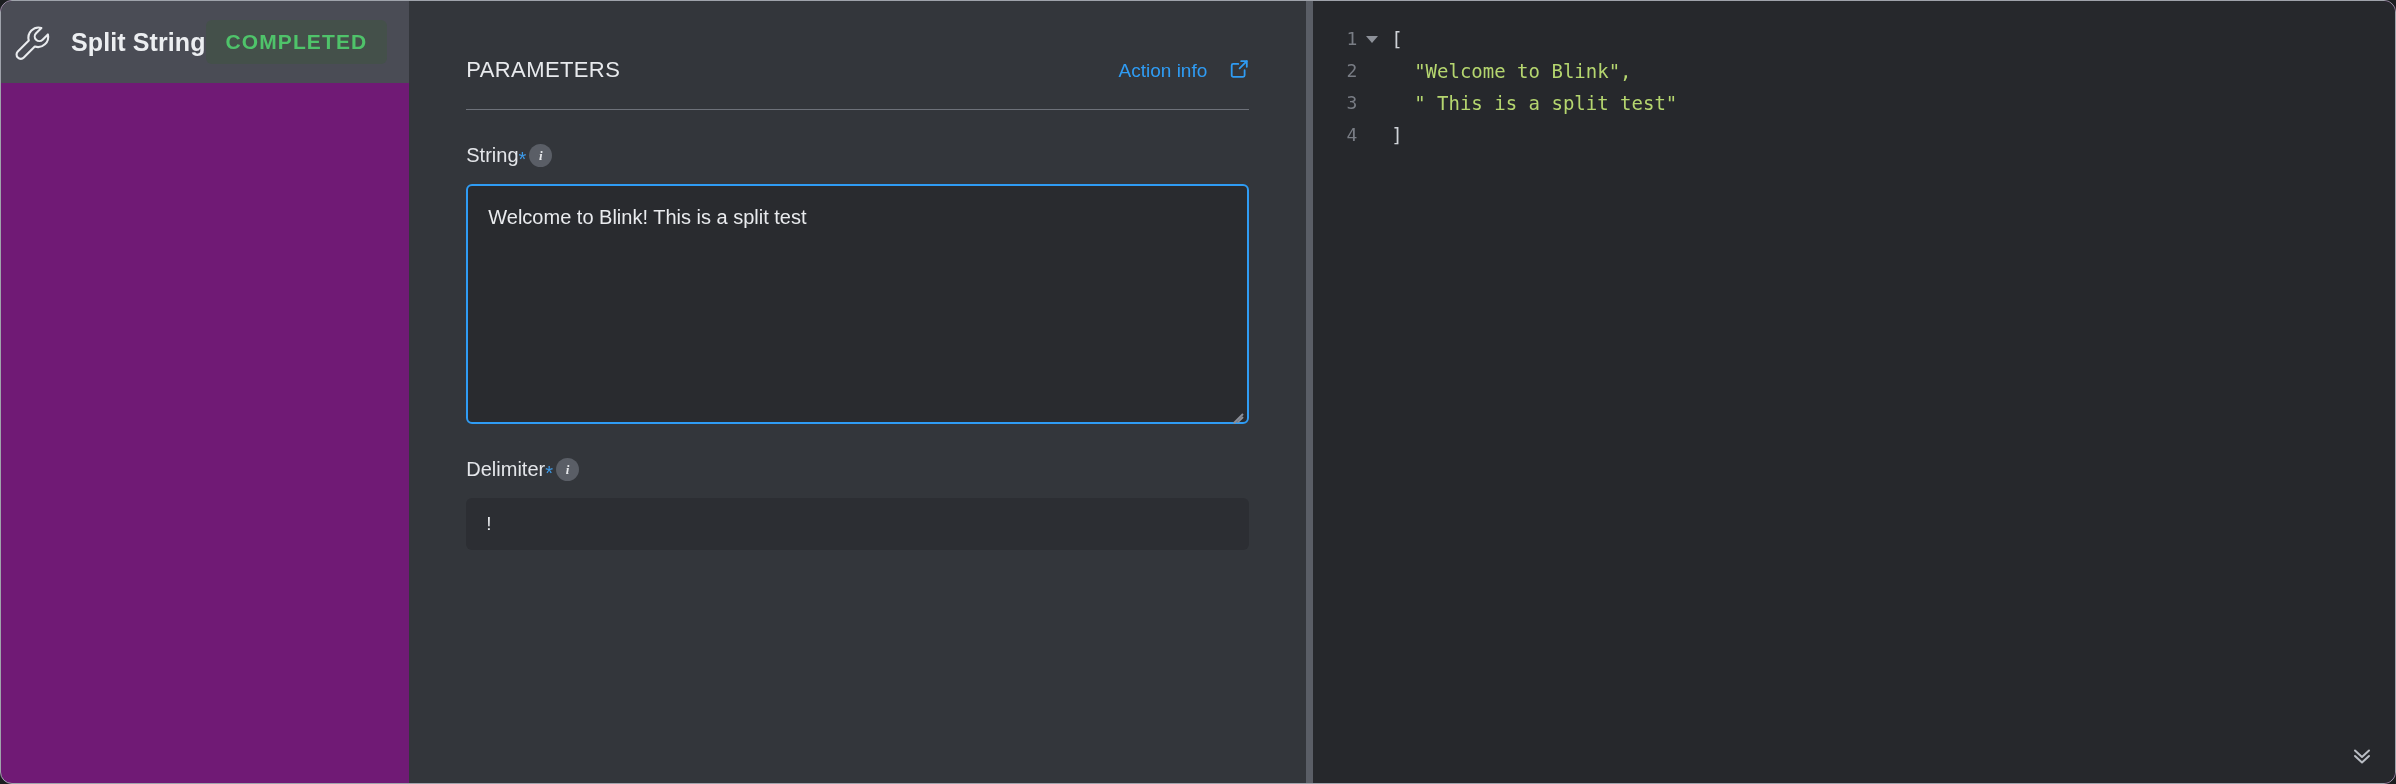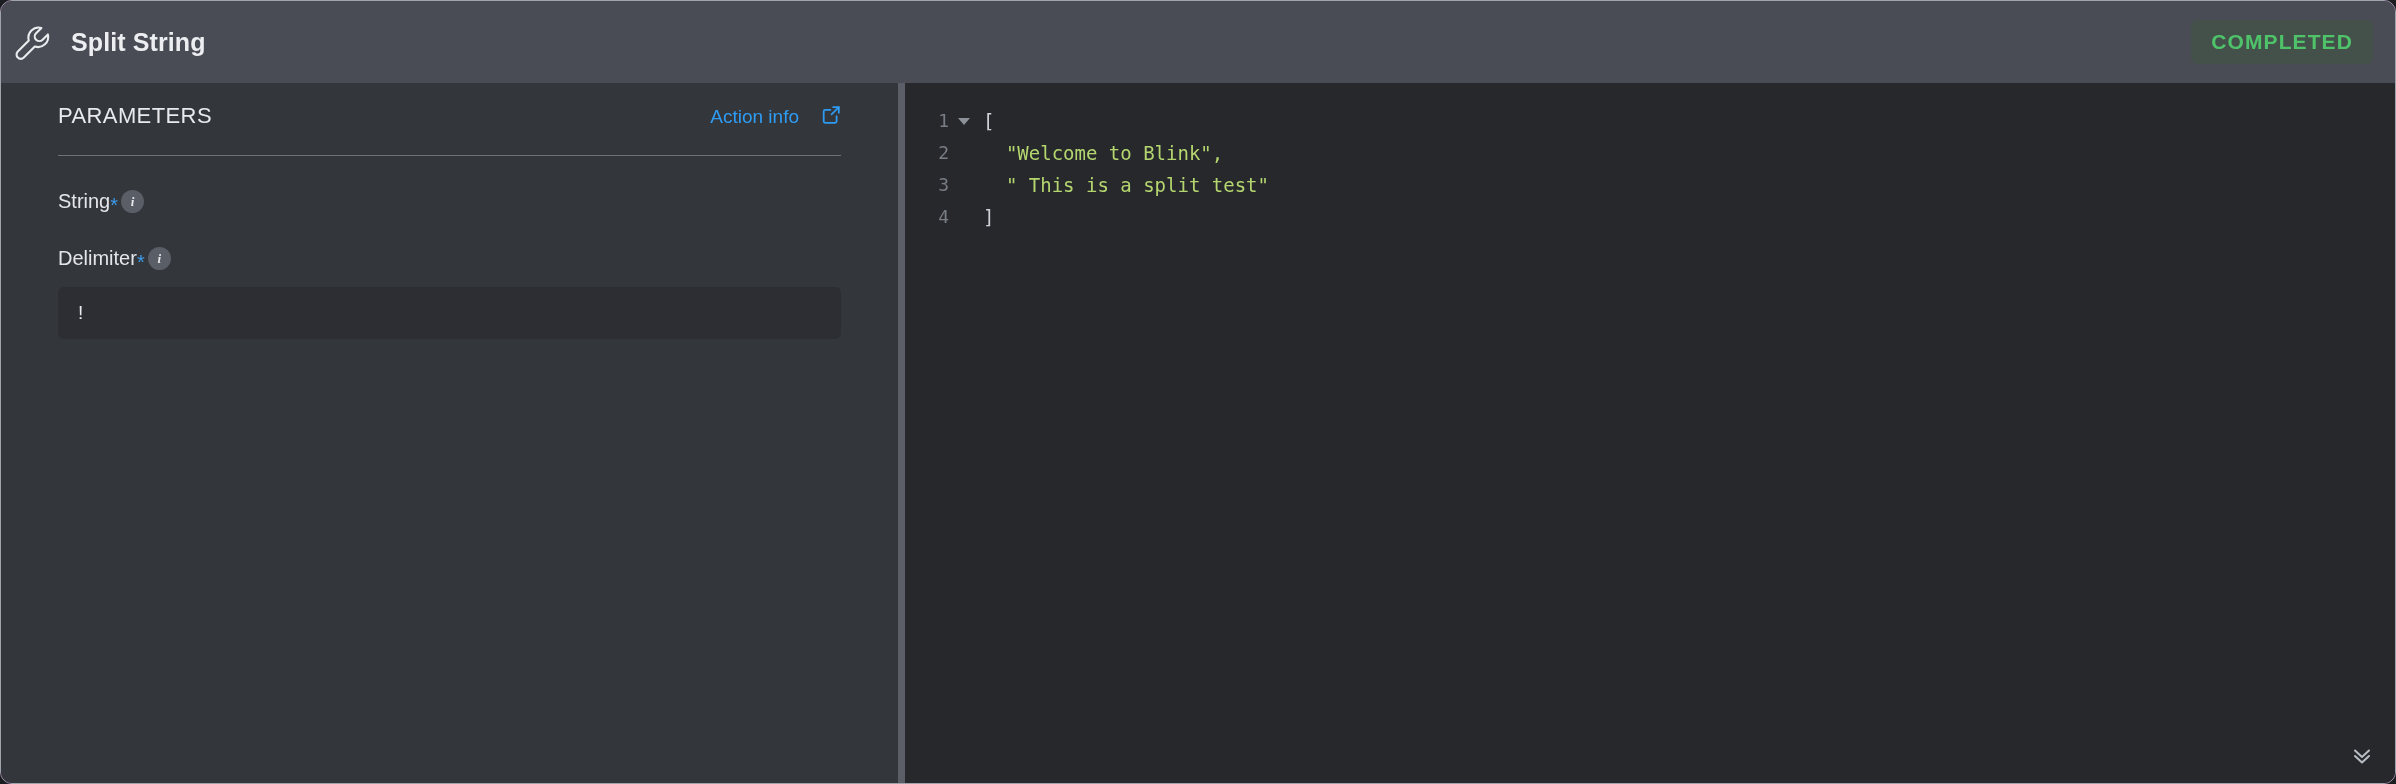--- a/index.html
+++ b/index.html
@@ -20,21 +20,21 @@
     left: 0;
     top: 0;
     width: 2396px;
     height: 784px;
     border-radius: 12px;
     overflow: hidden;
     background: #701a75;
     border: 1px solid #9fa3ab;
     box-sizing: border-box;
     display: flex;
-    flex-direction: column;
+    flex-direction: row;
   }
 
   
   .header {
     height: 82px;
     min-height: 82px;
     background: #4a4c55;
     display: flex;
     align-items: center;
     padding: 0 22px 0 14px;
@@ -85,21 +85,21 @@
     background: #33363b;
     box-sizing: border-box;
     padding: 0 57px;
     overflow: hidden;
     position: relative;
   }
   .params-head {
     display: flex;
     align-items: baseline;
     justify-content: space-between;
-    padding-top: 20px;
+    padding-top: 56px;
   }
   .params-title {
     font-size: 22px;
     color: #e8eaed;
     letter-spacing: 0.4px;
   }
   .action-info {
     font-size: 19px;
     color: #2f9cf4;
     display: inline-flex;
@@ -307,20 +307,27 @@
         </span>
       </div>
       <div class="params-divider"></div>
 
       <div class="field-block">
         <div class="field-label-row">
           <span class="field-label">String</span>
           <span class="req-star">*</span>
           <span class="info-badge">i</span>
         </div>
+        <div class="ta-wrap">
+          <textarea class="string-textarea" placeholder="" style="">Welcome to Blink! This is a split test</textarea>
+          <span class="resize-grip">
+            <i></i>
+              <i></i>
+          </span>
+        </div>
       </div>
 
       <div class="field-block">
         <div class="field-label-row">
           <span class="field-label">Delimiter</span>
           <span class="req-star">*</span>
           <span class="info-badge">i</span>
         </div>
         <input class="delim-input" type="text" value="!" style="">
       </div>

